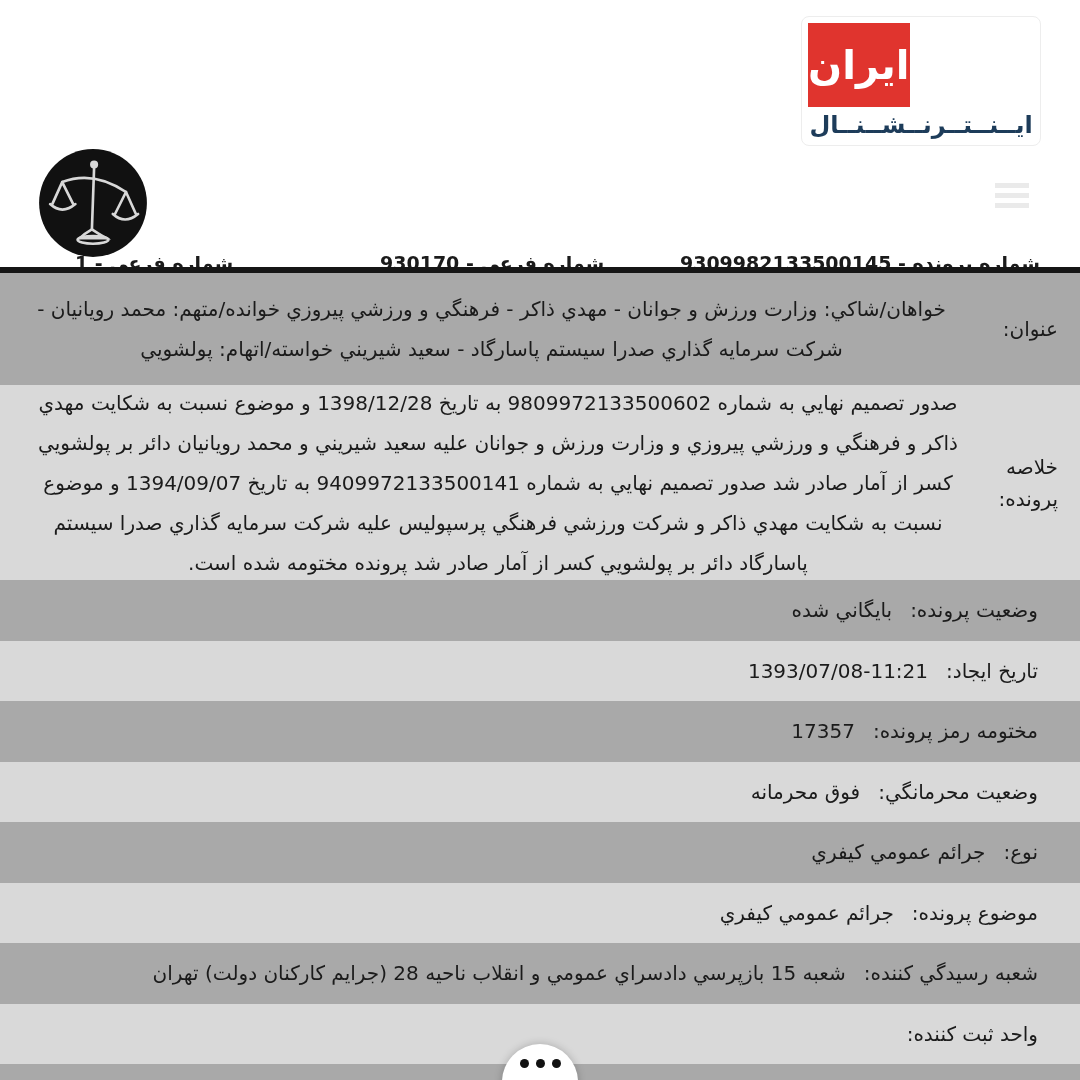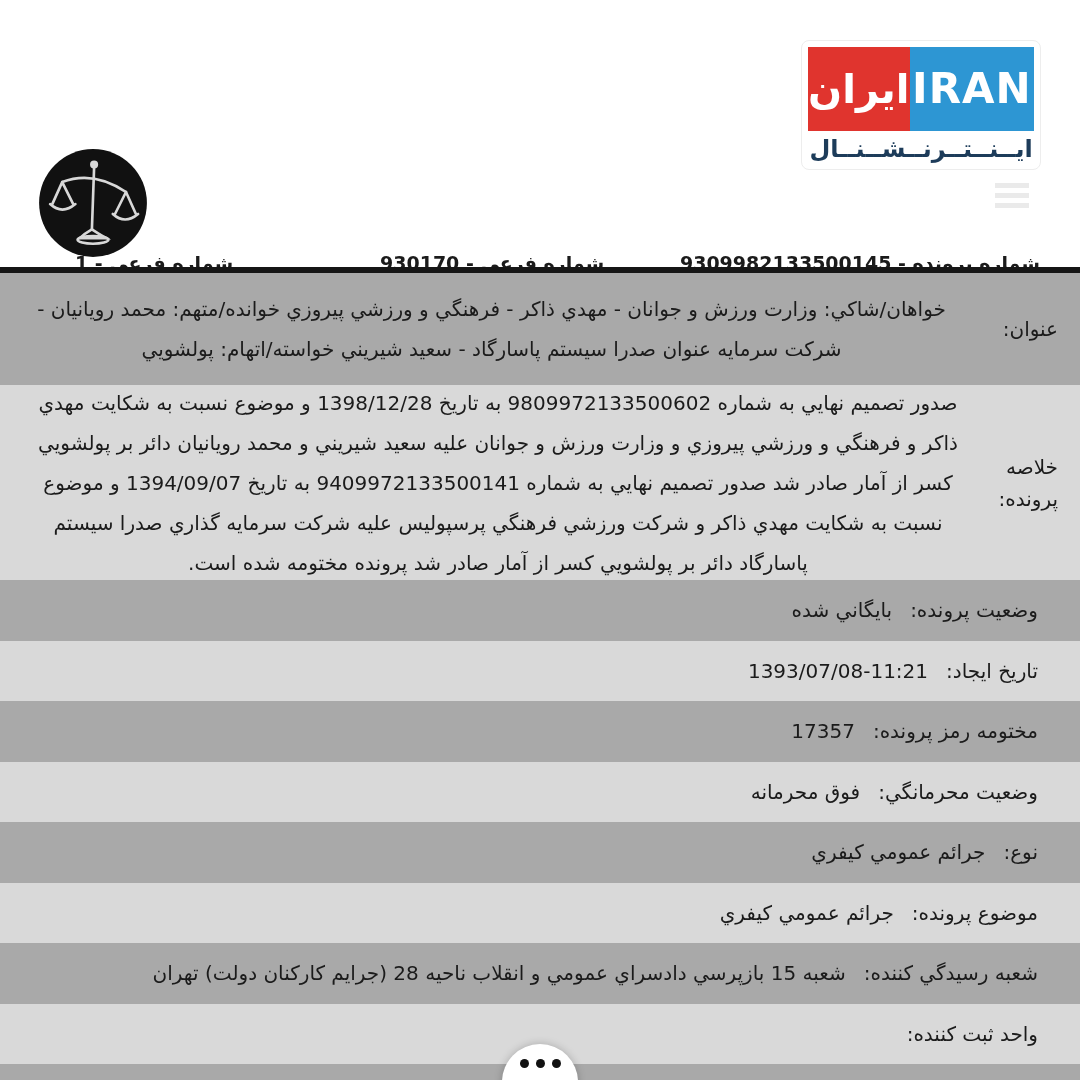--- a/index.html
+++ b/index.html
@@ -2,21 +2,21 @@
 <html lang="fa"><head>
 <meta charset="utf-8">
 <style>
   html,body{margin:0;padding:0;background:#fff;}
   .page{
     position:relative;width:1080px;height:1080px;overflow:hidden;background:#ffffff;
     font-family:"DejaVu Sans", sans-serif;color:#1b1b1b;
   }
   
   .logo-card{
-    position:absolute;left:801px;top:40px;width:240px;height:130px;
+    position:absolute;left:801px;top:16px;width:240px;height:130px;
     background:#fff;border:1px solid #ededed;border-radius:8px;
     box-sizing:border-box;padding:6px 6px 4px 6px;
   }
   .logo-boxes{display:flex;height:84px;direction:ltr;}
   .logo-red{flex:0 0 45%;background:var(--brand-red,#e0342e);display:flex;align-items:center;justify-content:center;}
   .logo-red span{color:#fff;font-weight:bold;font-size:40px;line-height:1;}
   .logo-blue{flex:1;background:var(--brand-blue,#2d96d3);display:flex;align-items:center;justify-content:center;}
   .logo-blue span{color:#fff;font-weight:bold;font-size:42px;letter-spacing:1px;line-height:1;}
   .logo-sub{
     height:36px;display:flex;align-items:center;justify-content:center;
@@ -65,23 +65,20 @@
 </head>
 <body>
 
 <div class="page" style="--brand-red: #e0342e; --brand-blue: #2d96d3; --brand-navy: #1d3c5a; --band-dark: #a9a9a9; --band-light: #d9d9d9;">
 
   <div class="logo-card">
     <div class="logo-boxes">
       <div class="logo-red">
         <span>ایران</span>
       </div>
-      <div class="logo-blue">
-        <span>IRAN</span>
-      </div>
     </div>
     <div class="logo-sub">ایــنــتــرنــشــنــال</div>
   </div>
 
   <div class="scales-badge">
     <svg viewBox="0 0 100 100" width="110" height="110">
       <circle cx="50" cy="50" r="49" fill="#111111"></circle>
       <g stroke="#d8d8d8" stroke-width="2.4" fill="none" stroke-linecap="round">
         <circle cx="51" cy="15" r="2.5" fill="#d8d8d8"></circle>
         <path d="M51 18 L49 74"></path>
@@ -106,21 +103,21 @@
     <span class="num num-case">شماره پرونده - 9309982133500145</span>
     <span class="num num-sub">شماره فرعی - 930170</span>
     <span class="num num-subidx">شماره فرعی - 1</span>
   </div>
   <div class="black-bar"></div>
 
   <div class="bands">
 
     <div class="band dark multi-row row-title">
       <div class="row-label">عنوان:</div>
-      <div class="row-text">خواهان/شاكي: وزارت ورزش و جوانان - مهدي ذاكر - فرهنگي و ورزشي پيروزي خوانده/متهم: محمد رويانيان - شركت سرمايه عنوان صدرا سيستم پاسارگاد - سعيد شيريني خواسته/اتهام: پولشويي</div>
+      <div class="row-text">خواهان/شاكي: وزارت ورزش و جوانان - مهدي ذاكر - فرهنگي و ورزشي پيروزي خوانده/متهم: محمد رويانيان - شركت سرمايه گذاري صدرا سيستم پاسارگاد - سعيد شيريني خواسته/اتهام: پولشويي</div>
     </div>
 
     <div class="band light multi-row row-summary">
       <div class="row-label">خلاصه پرونده:</div>
       <div class="row-text">صدور تصميم نهايي به شماره 9809972133500602 به تاريخ 1398/12/28 و موضوع نسبت به شكايت مهدي ذاكر و فرهنگي و ورزشي پيروزي و وزارت ورزش و جوانان عليه سعيد شيريني و محمد رويانيان دائر بر پولشويي كسر از آمار صادر شد  صدور تصميم نهايي به شماره 9409972133500141 به تاريخ 1394/09/07 و موضوع نسبت به شكايت مهدي ذاكر و شركت ورزشي فرهنگي پرسپوليس عليه شركت سرمايه گذاري صدرا سيستم پاسارگاد دائر بر پولشويي كسر از آمار صادر شد  پرونده مختومه شده است.</div>
     </div>
 
     <div class="band dark field-row">
       <span class="f-label">وضعيت پرونده:</span>
       <span class="f-value">بايگاني شده</span>

